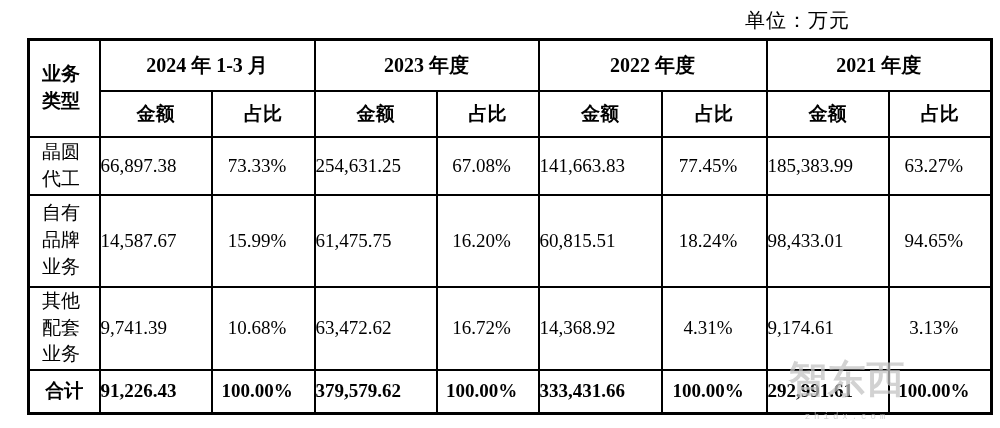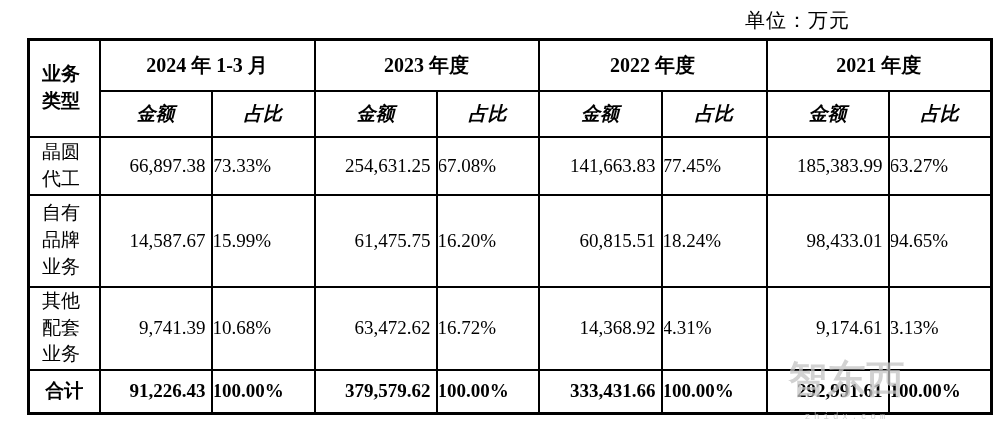--- a/index.html
+++ b/index.html
@@ -26,36 +26,36 @@
   .fin-table th, .fin-table td {
     border: 2px solid #000;
     font-size: 19px;
     vertical-align: middle;
     overflow: hidden;
   }
   .fin-table thead th { font-weight: bold; text-align: center; }
   .fin-table .year-head { font-size: 20px; }
 
   tr.hrow1 { height: 51px; }
-  tr.hrow2 { height: 46px; font-style: italic; }
+  tr.hrow2 { height: 46px; }
   tr.r1 { height: 58px; }
   tr.r2 { height: 92px; }
   tr.r3 { height: 83px; }
   tr.total-row { height: 44px; font-weight: bold; }
 
   td.rowname { text-align: center; }
   .wrap {
     display: inline-block;
     width: 2.35em;
     line-height: 1.42;
     text-align: left;
     vertical-align: middle;
   }
-  td.num { text-align: right; padding-right: 5px; }
-  td.pct { text-align: left; padding-right: 12px; border-radius: 28px; }
+  td.num { padding-right: 13px; }
+  td.pct { text-align: center; padding-right: 12px; border-radius: 28px; }
 
   .watermark {
     position: absolute; right: 4px; bottom: 6px;
     width: 122px; text-align: center;
     color: #c3c3c3; opacity: 0.75;
     pointer-events: none; z-index: 2;
     line-height: 1;
   }
   .wm-cn { font-size: 38px; letter-spacing: 1px; font-weight: bold; }
   .wm-en { font-size: 9px; letter-spacing: 4px; margin-top: 15px; font-family: Liberation Mono, monospace; }

